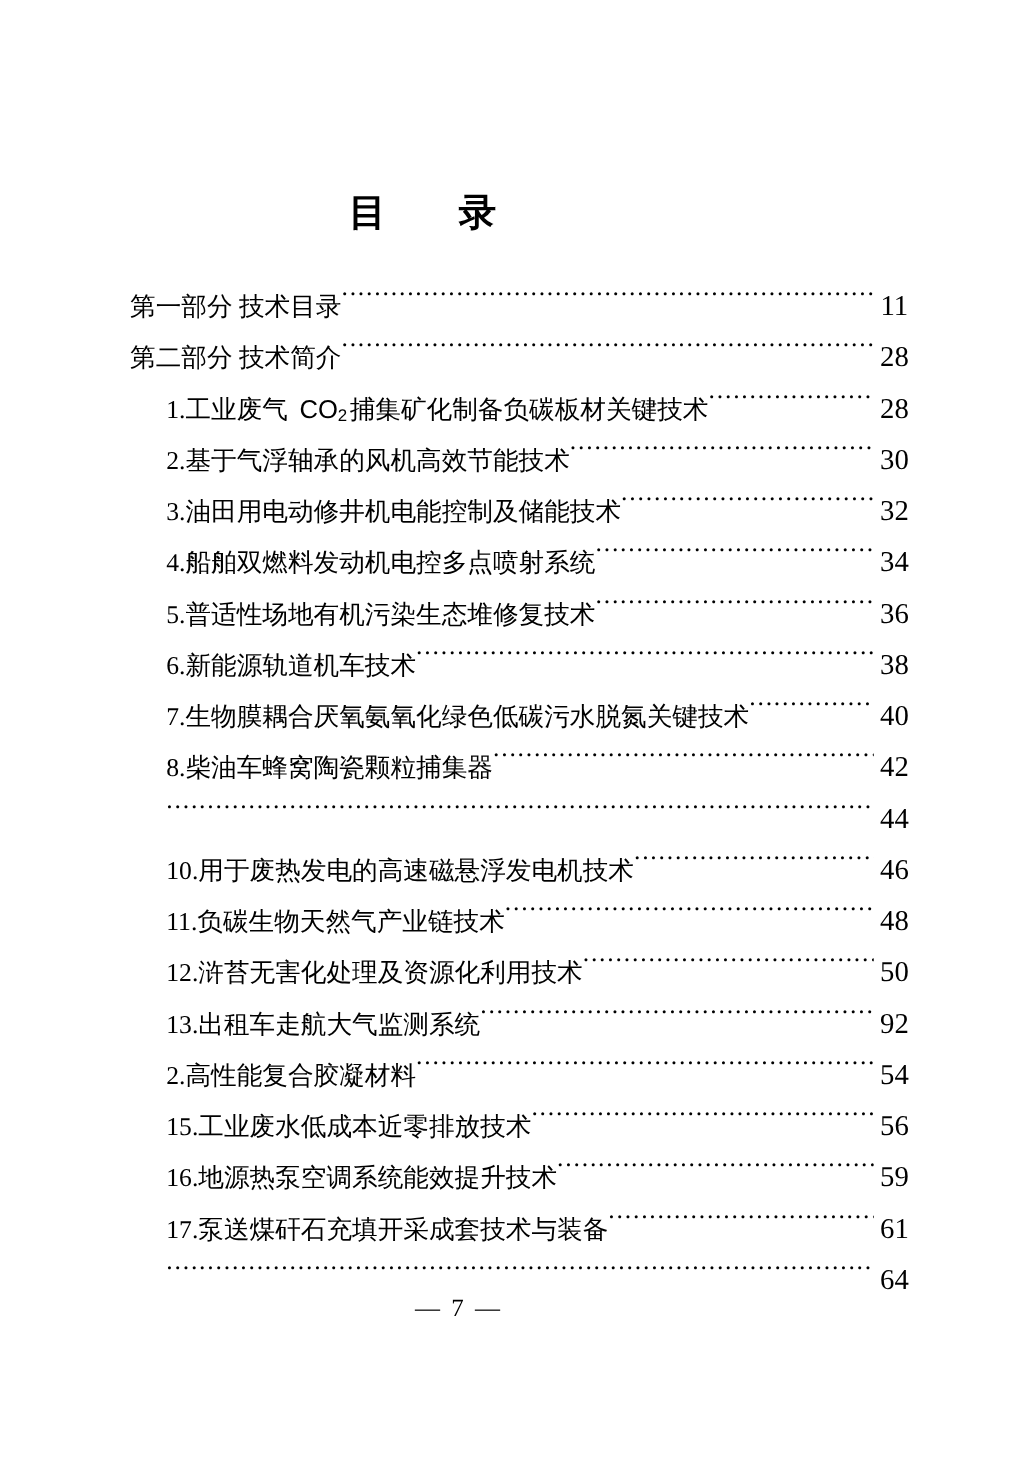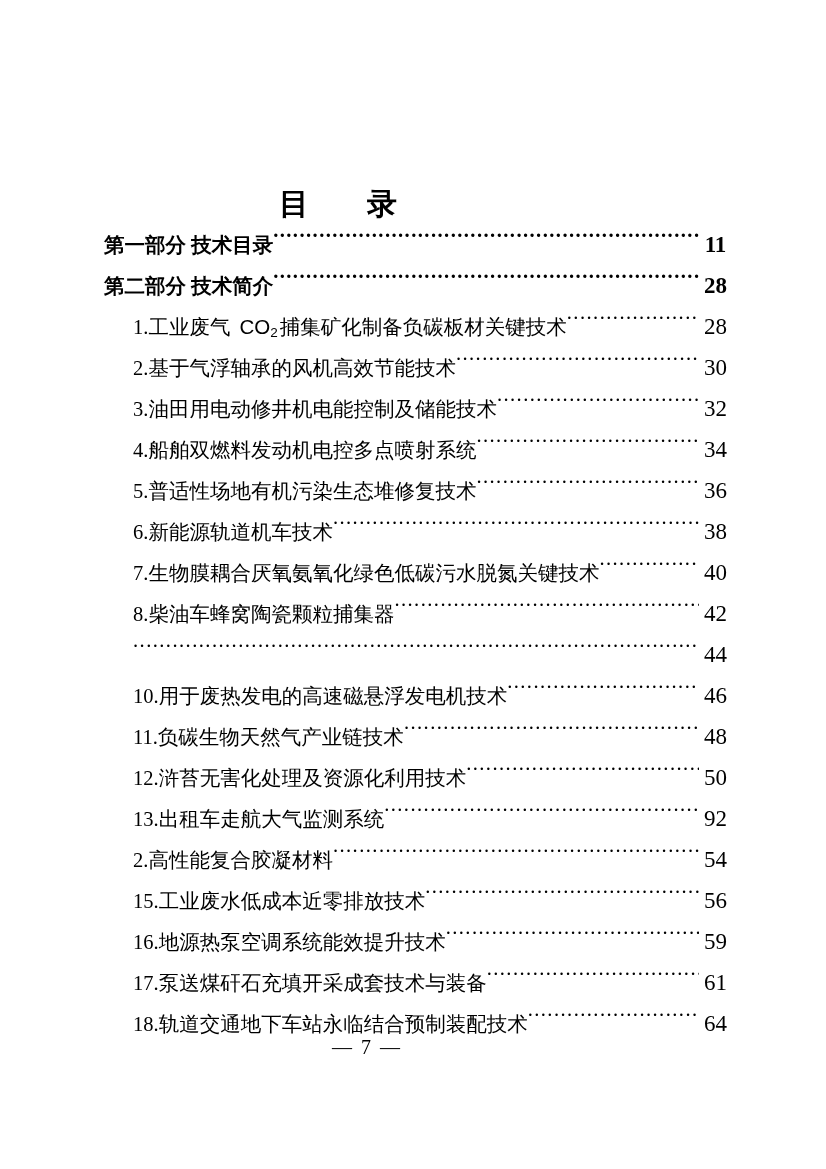--- a/index.html
+++ b/index.html
@@ -28,22 +28,21 @@
     position: absolute;
     top: 150px;
     left: 0;
     width: 676px;
     text-align: center;
     font-size: 30px;
     font-weight: bold;
     letter-spacing: 14px;
     text-indent: 14px;
     line-height: 42px;
-    font-family: Liberation Mono, monospace;
-    margin-top: 35px;
+    font-family: Liberation Sans, sans-serif;
   }
 
   
   .toc-list {
     position: absolute;
     top: 224px;
     left: 104px;
     width: 625px;
   }
 
@@ -51,21 +50,20 @@
     display: flex;
     align-items: baseline;
     height: 41px;
     font-size: 20.5px;
     line-height: 41px;
     white-space: nowrap;
   }
 
   .toc-entry.level-part {
     padding-left: 0px;
-    font-weight: bold;
   }
   .toc-entry.level-item {
     padding-left: 29px;
   }
 
   .entry-label {
     flex: 0 0 auto;
   }
 
   .entry-label .chem {
@@ -222,21 +220,20 @@
         <span class="entry-label">16.地源热泵空调系统能效提升技术</span>
         <span class="entry-leader"></span>
         <span class="entry-page">59</span>
       </div>
       <div class="toc-entry level-item">
         <span class="entry-label">17.泵送煤矸石充填开采成套技术与装备</span>
         <span class="entry-leader"></span>
         <span class="entry-page">61</span>
       </div>
       <div class="toc-entry level-item">
-        <span class="entry-label">18.轨道交通地下车站永临结合预制装配技术</span>
         <span class="entry-leader"></span>
         <span class="entry-page">64</span>
       </div>
     </div>
 
   <div class="page-footer">
     <span class="inner">— 7 —</span>
   </div>
 
 </div>

